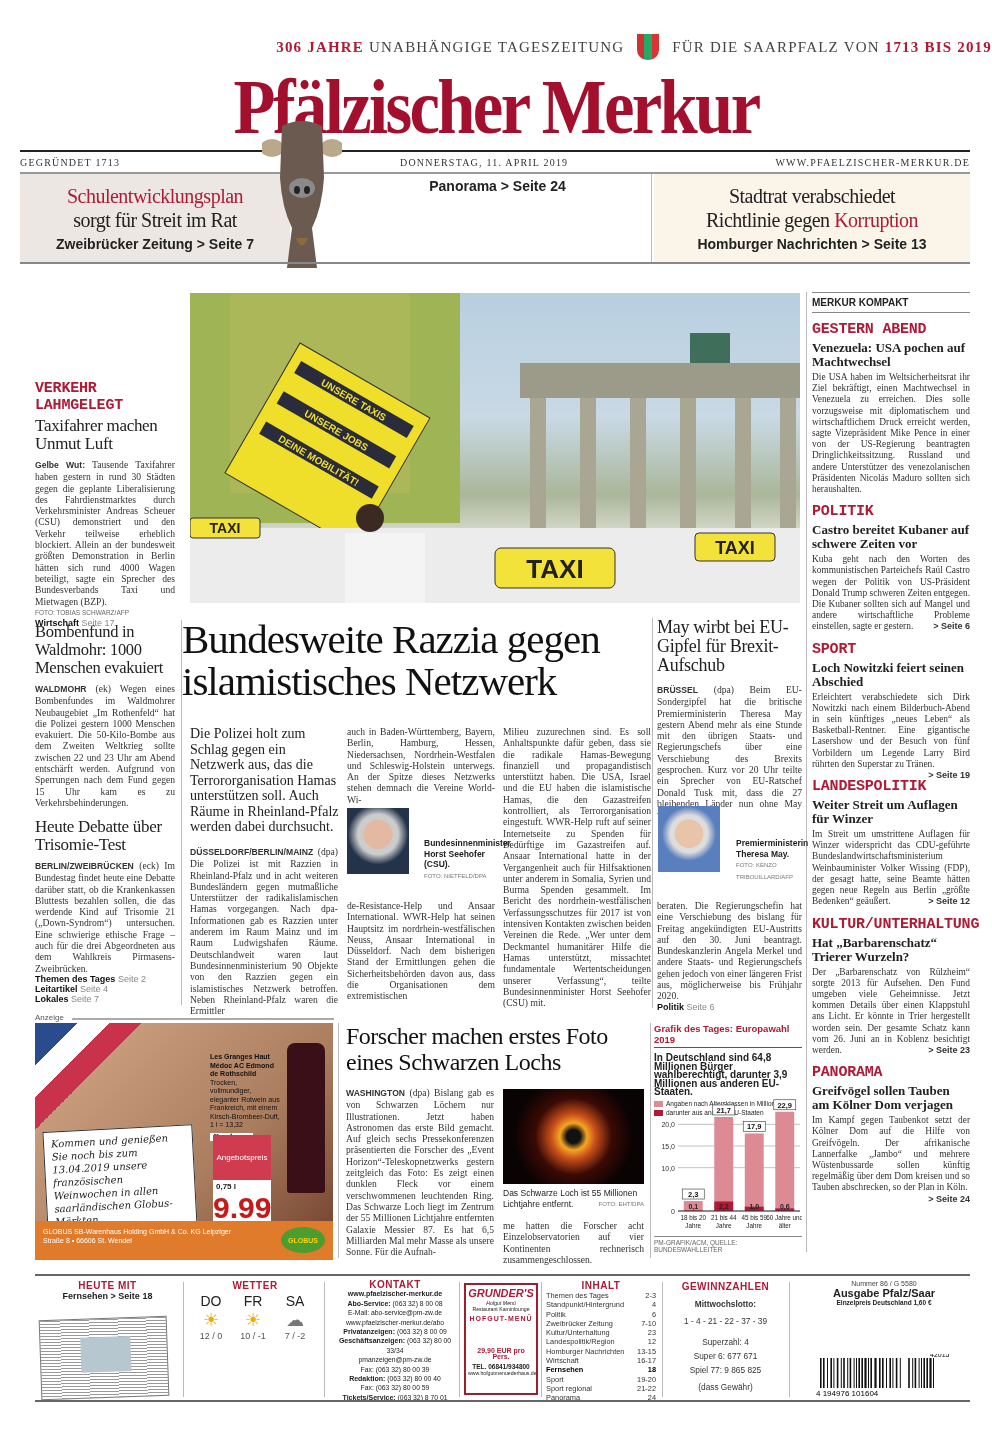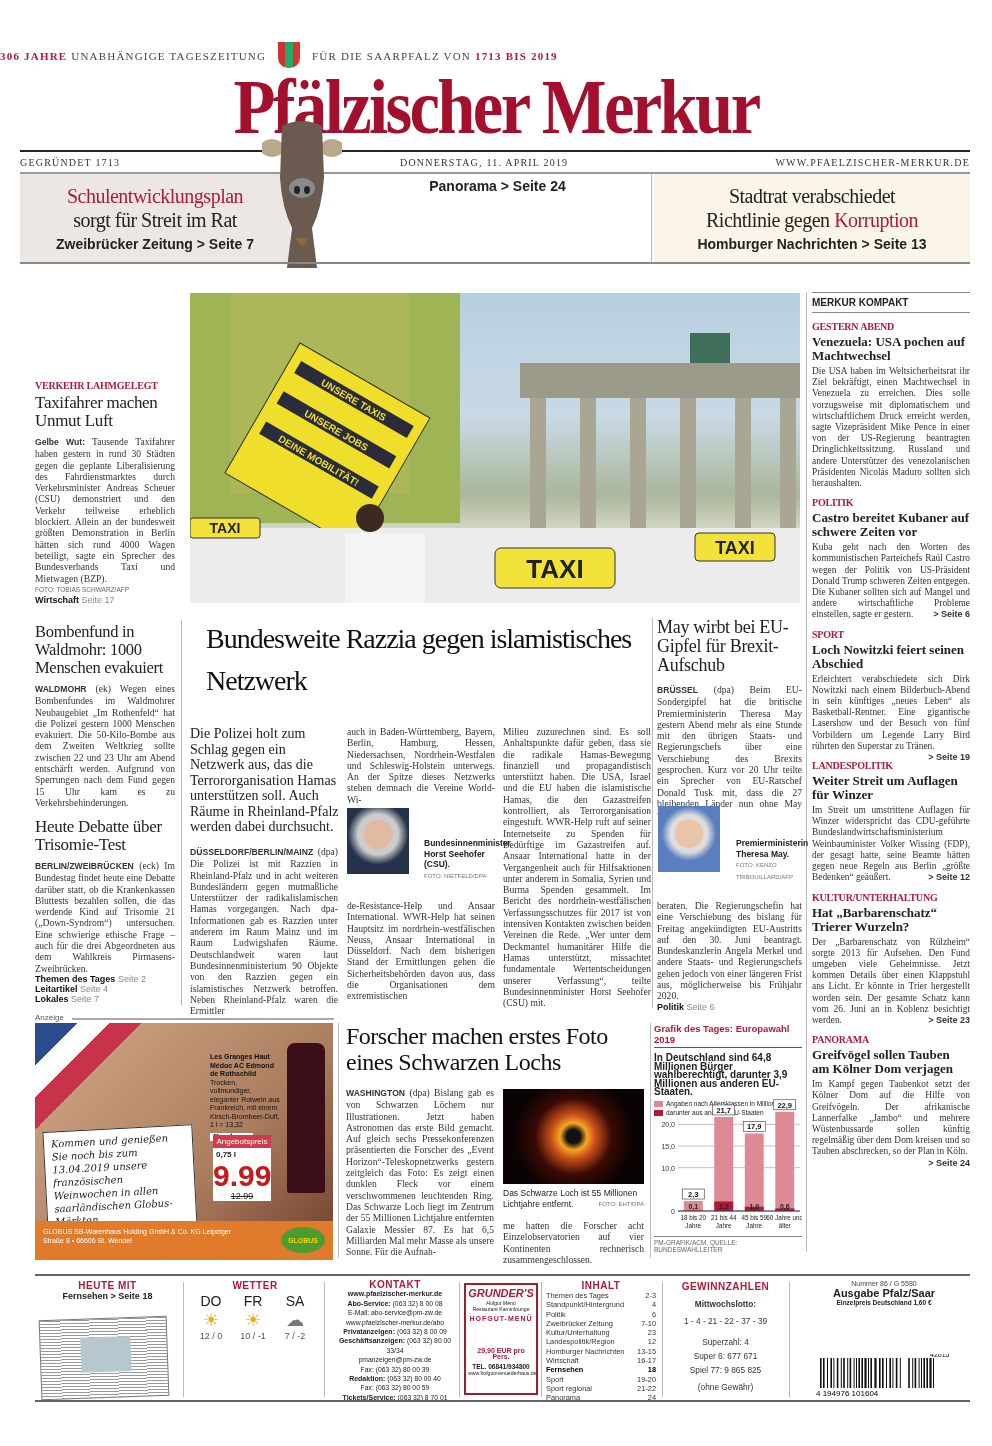--- a/index.html
+++ b/index.html
@@ -1,29 +1,29 @@
 <!DOCTYPE html>
 <html><head>
 <meta charset="utf-8">
 <style>
 *{box-sizing:border-box;margin:0;padding:0}
 html,body{width:992px;height:1446px;background:#fff;overflow:hidden}
 body{position:relative;font-family:"Liberation Serif",serif;color:#222}
 .abs{position:absolute}
 .sans{font-family:"Liberation Sans",sans-serif}
 .red{color:#b01a35}
-.kicker{font-family:Liberation Serif, serif;font-weight:bold;color:#b01a35;font-size:10px;letter-spacing:-.2px}
+.kicker{font-family:Liberation Mono, monospace;font-weight:bold;color:#b01a35;font-size:15px;letter-spacing:-.2px}
 .body{font-size:9.6px;line-height:11.3px;text-align:justify;color:#333}
 .body b{font-family:"Liberation Sans",sans-serif;font-size:8.6px}
 .ref{font-family:"Liberation Sans",sans-serif;font-weight:bold;font-size:9px;color:#111}
 .ref span{font-weight:normal;color:#888}
 .seite{font-family:"Liberation Sans",sans-serif;font-weight:bold;font-size:9px;float:right}
 .vline{position:absolute;width:1px;background:#bbb}
 
-#topline{left:0;top:44px;width:992px;text-align:left;font-size:11px;letter-spacing:1.2px;color:#444}
+#topline{left:0;top:36px;width:992px;text-align:right;font-size:15px;letter-spacing:1.2px;color:#444}
 #topline .red{font-weight:bold}
 #crest{display:inline-block;width:22px;height:26px;vertical-align:middle;margin:0 8px;background:linear-gradient(90deg,#c33 0 33%,#2a6 33% 66%,#d33 66%);border-radius:0 0 10px 10px;position:relative;top:-2px}
 #logo{left:0;top:62px;width:992px;text-align:center;font-family:"Liberation Serif",serif;font-weight:bold;font-size:78px;color:#a3102e;letter-spacing:-3px;transform:scaleX(.88)}
 #rule1{left:20px;top:150px;width:950px;height:2px;background:#222}
 #metabar{left:20px;top:154px;width:950px;height:18px;font-size:10px;letter-spacing:1.2px;color:#333}
 #metabar div{position:absolute;top:3px}
 #rule2{left:20px;top:172px;width:950px;height:2px;background:#999}
 
 #cow{left:262px;top:118px;width:80px;height:150px}
 
@@ -42,41 +42,41 @@
 #kompakt .item{margin-bottom:8px}
 #kompakt .t{font-weight:bold;font-size:13px;line-height:14px;margin:3px 0 3px}
 #kompakt .body{font-size:9.4px;line-height:11.2px}
 #prod{font-family:"Liberation Sans",sans-serif;font-size:8px;line-height:11px;border-top:2px solid #888;padding-top:3px}
 
 #leftcol{left:35px;top:380px;width:140px}
 .ltitle{font-size:17px;line-height:18px;margin:3px 0 6px;letter-spacing:-.3px}
 #left2{left:35px;top:620px;width:140px}
 #left3{left:35px;top:815px;width:140px}
 
-#lead-h{left:206px;top:618px;width:460px;font-size:28px;line-height:42px;letter-spacing:-1px;color:#111}
+#lead-h{left:182px;top:618px;width:460px;font-size:41px;line-height:42px;letter-spacing:-1px;color:#111}
 #lead-intro{left:190px;top:726px;width:150px;font-size:14px;line-height:15.5px;color:#222}
 #lead-c1{left:190px;top:846px;width:148px}
 #lead-c2{left:347px;top:726px;width:148px}
 #seehofer{left:347px;top:808px;width:62px;height:66px;background:radial-gradient(circle at 50% 40%,#e3b9a2 0 28%,#ccc 30% 40%,#24334a 60%)}
 #seehofer-cap{left:424px;top:838px;width:75px;font-family:"Liberation Sans",sans-serif;font-size:8.5px;line-height:10.5px}
 #lead-c2b{left:347px;top:900px;width:148px}
 #lead-c3{left:503px;top:726px;width:148px}
 #may-h{left:657px;top:618px;width:145px;font-size:18px;line-height:19px;letter-spacing:-.3px}
 #may-body1{left:657px;top:684px;width:145px}
 #may-photo{left:658px;top:806px;width:62px;height:66px;background:radial-gradient(circle at 50% 42%,#e9c4a9 0 28%,#ddd 30% 38%,#5a7fbf 55%)}
 #may-cap{left:736px;top:838px;width:68px;font-family:"Liberation Sans",sans-serif;font-size:8.5px;line-height:10.5px}
 #may-body2{left:657px;top:900px;width:145px}
 
 #ad-label{left:35px;top:1013px;font-family:"Liberation Sans",sans-serif;font-size:8px;color:#555}
 #ad{left:35px;top:1023px;width:298px;height:237px;background:linear-gradient(135deg,#2a4b8c 0 8%,#fff 8% 14%,#c8324b 14% 20%,#c69a7b 20%,#ab7d5f 60%,#6e3d2a 100%);overflow:hidden}
 #ad-note{left:10px;top:105px;width:150px;background:#fff;transform:rotate(-3deg);font-family:"DejaVu Serif",serif;font-style:italic;font-size:10px;line-height:13px;padding:5px 7px;border:1px solid #333}
 #ad-wine{left:175px;top:30px;width:70px;font-family:"Liberation Sans",sans-serif;font-size:7px;line-height:8.5px;color:#111;font-weight:bold}
 #ad-bottle{left:252px;top:20px;width:38px;height:150px;background:#3a0f17;border-radius:8px 8px 3px 3px}
 #ad-price{left:178px;top:112px;width:58px;background:#fff;text-align:center;font-family:"Liberation Sans",sans-serif}
-#ad-price .lbl{background:#d03b4f;color:#fff;font-size:8px;padding:2px 0}
+#ad-price .lbl{background:#d03b4f;color:#fff;font-size:8px;padding:18px 0}
 #ad-price .q{font-size:8px;font-weight:bold;text-align:left;padding:2px 3px}
 #ad-price .p{font-size:30px;font-weight:bold;color:#c41a1a;line-height:30px}
 #ad-price .old{font-size:9px;text-decoration:line-through}
 #ad-foot{left:0;top:198px;width:298px;height:39px;background:#e07b2b;color:#fff;font-family:"Liberation Sans",sans-serif;font-size:7px;line-height:9px;padding:6px 8px}
 #globus-logo{right:8px;top:6px;width:44px;height:26px;background:#4a9d2e;border-radius:50%;color:#ffd200;font-size:7px;font-weight:bold;display:flex;align-items:center;justify-content:center}
 
 #bh-h{left:346px;top:1023px;width:300px;font-size:24px;line-height:26px;letter-spacing:-.5px;color:#111}
 #bh-c1{left:346px;top:1087px;width:148px}
 #bh-img{left:503px;top:1089px;width:141px;height:95px;background:radial-gradient(circle at 50% 50%,#111 0 8%,#f5a623 16%,#c9501a 26%,#3a0a05 45%,#0a0303 70%)}
 #bh-cap{left:503px;top:1188px;width:141px;font-family:"Liberation Sans",sans-serif;font-size:8.5px;line-height:10.5px}
@@ -451,21 +451,21 @@
 </div>
 <div class="vline" style="left:662px;top:1282px;height:115px"></div>
 
 <div id="f-gewinn" class="abs">
   <div class="fhd">GEWINNZAHLEN</div>
   <div style="font-weight:bold;margin-top:3px">Mittwochslotto:</div>
   <div style="margin-top:3px">1 - 4 - 21 - 22 - 37 - 39</div>
   <div style="margin-top:7px">Superzahl: 4</div>
   <div>Super 6: 677 671</div>
   <div>Spiel 77: 9 865 825</div>
-  <div style="margin-top:3px">(ohne Gewähr)</div>
+  <div style="margin-top:3px">(dass Gewähr)</div>
 </div>
 <div class="vline" style="left:789px;top:1282px;height:115px"></div>
 
 <div id="f-ausgabe" class="abs">
   <div style="font-size:7px;color:#444">Nummer 86 / G 5580</div>
   <div style="font-size:11px;font-weight:bold">Ausgabe Pfalz/Saar</div>
   <div style="font-size:6.5px;font-weight:bold">Einzelpreis Deutschland 1,60 €</div>
   <svg id="barcode" viewBox="0 0 150 44">
       <rect x="8" y="4" width="1.6" height="30" fill="#111"></rect>
       <rect x="11" y="4" width="1.6" height="30" fill="#111"></rect>

